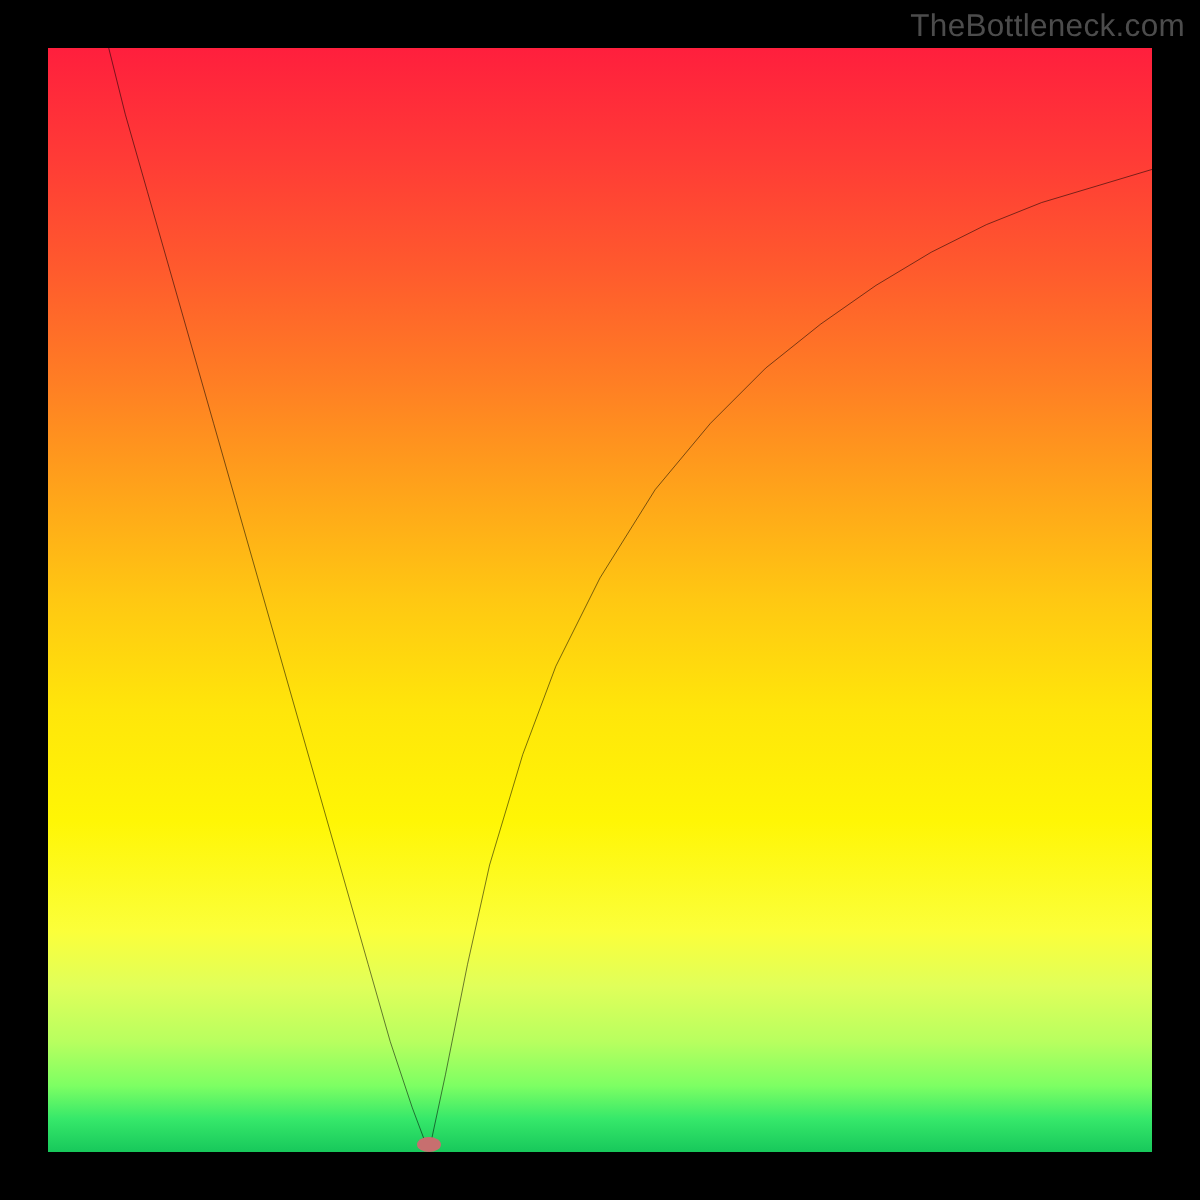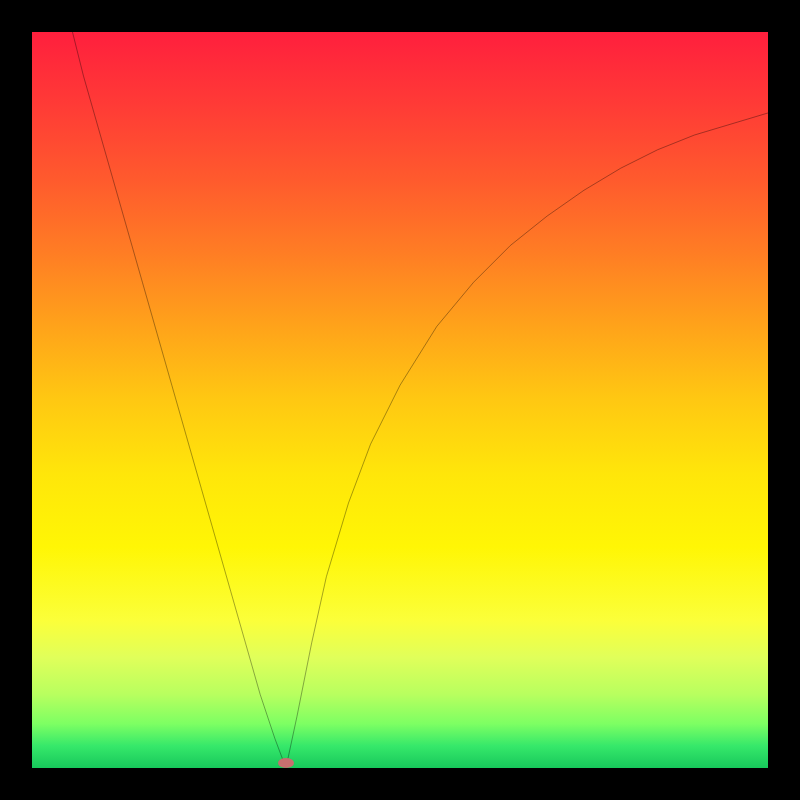--- a/index.html
+++ b/index.html
@@ -106,13 +106,14 @@
                L 80 18.5
                L 85 16
                L 90 14
                L 95 12.5
                L 100 11" fill="none" stroke="#000" stroke-width="0.35" vector-effect="non-scaling-stroke"></path>
     </svg>
 
     <div class="endpoint-dot"></div>
   </div>
 
+  <div class="watermark">TheBottleneck.com</div>
 </div>
 
 </body></html>

